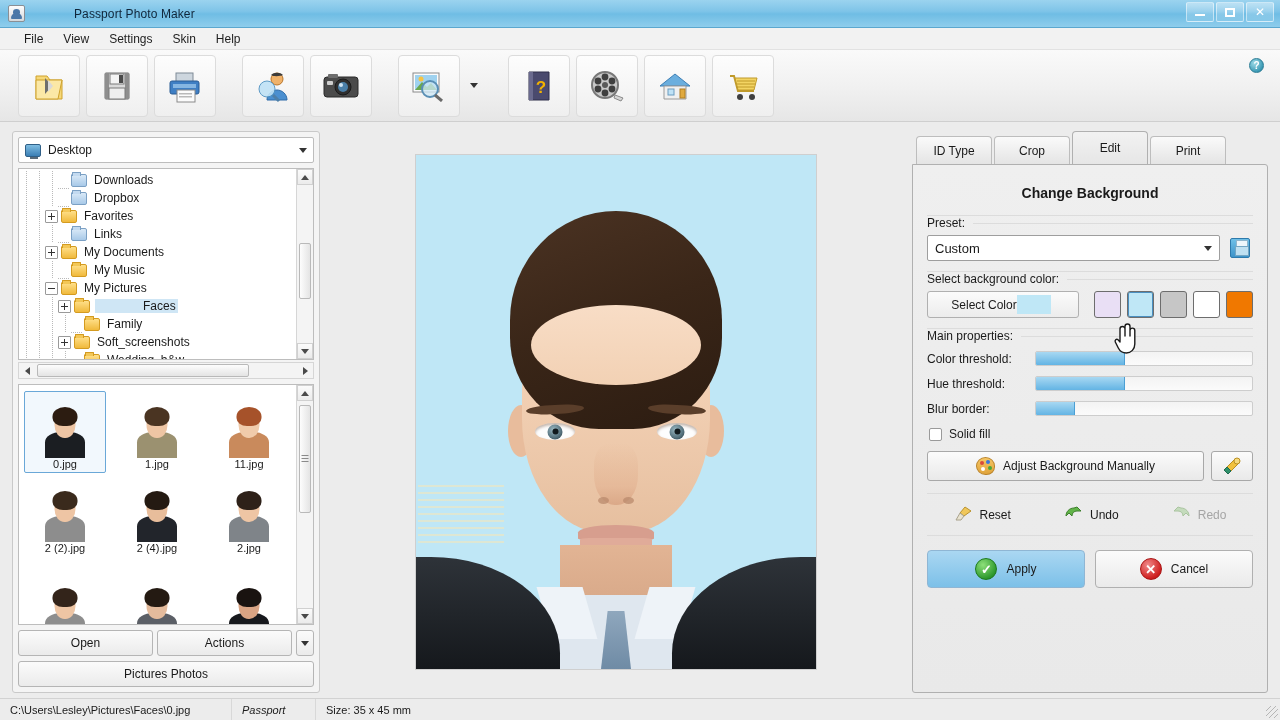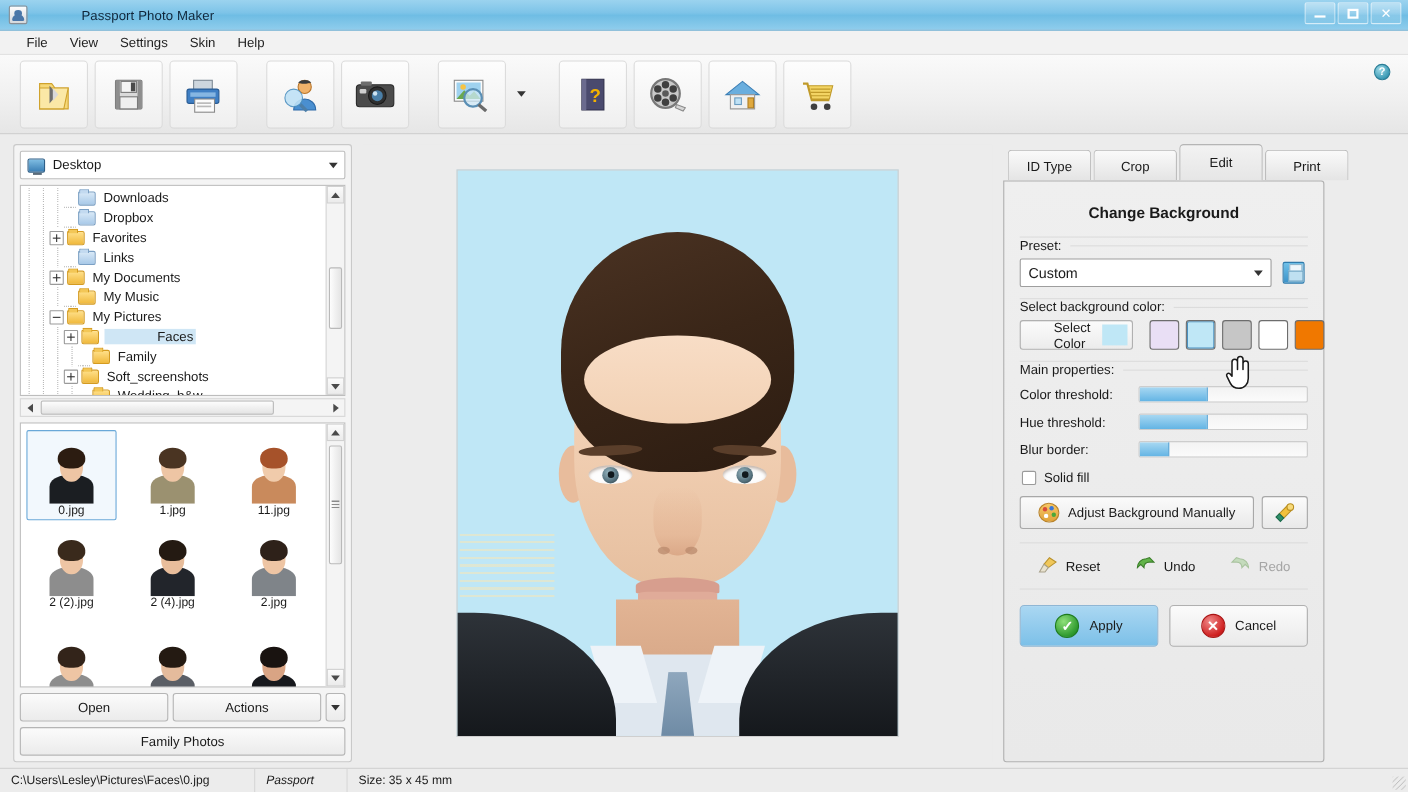--- a/index.html
+++ b/index.html
@@ -241,21 +241,21 @@
   .p-jacket-l, .p-jacket-r { position:absolute; bottom: 0; width: 150px; height: 112px;
     background: linear-gradient(180deg,#2e3339,#15181c); }
   .p-jacket-l { left: -6px; border-radius: 0 86% 0 0; }
   .p-jacket-r { right: -6px; border-radius: 86% 0 0 0; }
   .p-tie { position:absolute; left:50%; transform:translateX(-50%); bottom:0; width: 30px; height: 58px;
     background: linear-gradient(180deg,#8fa7bd,#6f8ba5); clip-path: polygon(22% 0, 78% 0, 100% 100%, 0 100%); }
   .p-artifact { position:absolute; left: 2px; top: 330px; width: 86px; height: 58px; opacity:.6;
     background: repeating-linear-gradient(180deg, #f2e7bd 0 2px, transparent 2px 7px); }
 
   
-  .right-panel { position: absolute; left: 912px; top: 131px; width: 292px; height: 562px; }
+  .right-panel { position: absolute; left: 912px; top: 131px; width: 356px; height: 562px; }
   .tabs { display: flex; height: 33px; align-items: flex-end; padding-left: 4px; }
   .tab {
     height: 28px; min-width: 76px; padding: 0 15px; margin-right: 2px;
     background: linear-gradient(180deg,#fafafa,#e4e4e4);
     border: 1px solid #bdbdbd; border-bottom: none; border-radius: 4px 4px 0 0;
     display: flex; align-items: center; justify-content: center; font-size: 12px; color:#1a1a1a;
   }
   .tab.active {
     height: 33px; background: linear-gradient(180deg,#f2f2f2,#e6e6e6);
     border-color: #b0b0b0; font-weight: normal; position: relative; z-index: 2;
@@ -276,21 +276,21 @@
   .combo .caret { margin-left: auto; width:0;height:0;border-left:4px solid transparent;border-right:4px solid transparent;border-top:5px solid #333; }
   .savebtn { width: 26px; height: 26px; display:flex; align-items:center; justify-content:center; }
   .disk { width: 20px; height: 20px; border-radius: 2px; position: relative;
     background: linear-gradient(180deg,#6fc0e8,#3d93c9); border: 1px solid #2d7aac; }
   .disk::before { content:""; position:absolute; left:5px; top:1px; width:10px; height:7px; background:#eef6fb; border:1px solid #8fb6cd; }
   .disk::after { content:""; position:absolute; left:4px; bottom:1px; width:12px; height:8px; background:#bfe0f1; border:1px solid #73a6c4; }
 
   .colorbtn {
     flex: 1; height: 27px; background: linear-gradient(180deg,#fbfbfb,#ececec);
     border: 1px solid #b0b0b0; border-radius: 3px; display: flex; align-items: center;
-    font-size: 12px; gap: 0; padding-right: 4px; padding-left: 30px;
+    justify-content: center; font-size: 12px; gap: 0; padding-right: 4px;
   }
   .colorbtn .sw { width: 34px; height: 19px; background: #bfe7f6; }
   .swatch { width: 27px; height: 27px; border: 1px solid #6d6d6d; border-radius: 3px; flex: none; }
   .swatches { display: flex; gap: 6px; margin-left: 8px; position: relative; }
 
   .cursor { position: absolute; left: 1112px; top: 320px; width: 26px; height: 34px; z-index: 30; pointer-events:none; }
 
   .prop-row { display: flex; align-items: center; height: 21px; margin-bottom: 4px; }
   .prop-label { width: 108px; font-size: 12px; }
   .track { flex: 1; height: 15px; background: linear-gradient(180deg,#f3f3f3,#fbfbfb);
@@ -712,21 +712,21 @@
     </div>
 
     <div class="btnrow">
       <div class="lbtn">Open</div>
       <div class="lbtn">Actions</div>
       <div class="lbtn small">
           <div class="caret"></div>
         </div>
     </div>
     <div class="btnrow">
-      <div class="lbtn full">Family Photos</div>
+      <div class="lbtn full">Pictures Photos</div>
     </div>
   </div>
 
   <div class="center">
     <div class="photo" style="background: rgb(191, 231, 246);">
       <div class="p-artifact"></div>
       <div class="p-ear-l"></div>
       <div class="p-ear-r"></div>
       <div class="p-face"></div>
       <div class="p-hair"></div>

